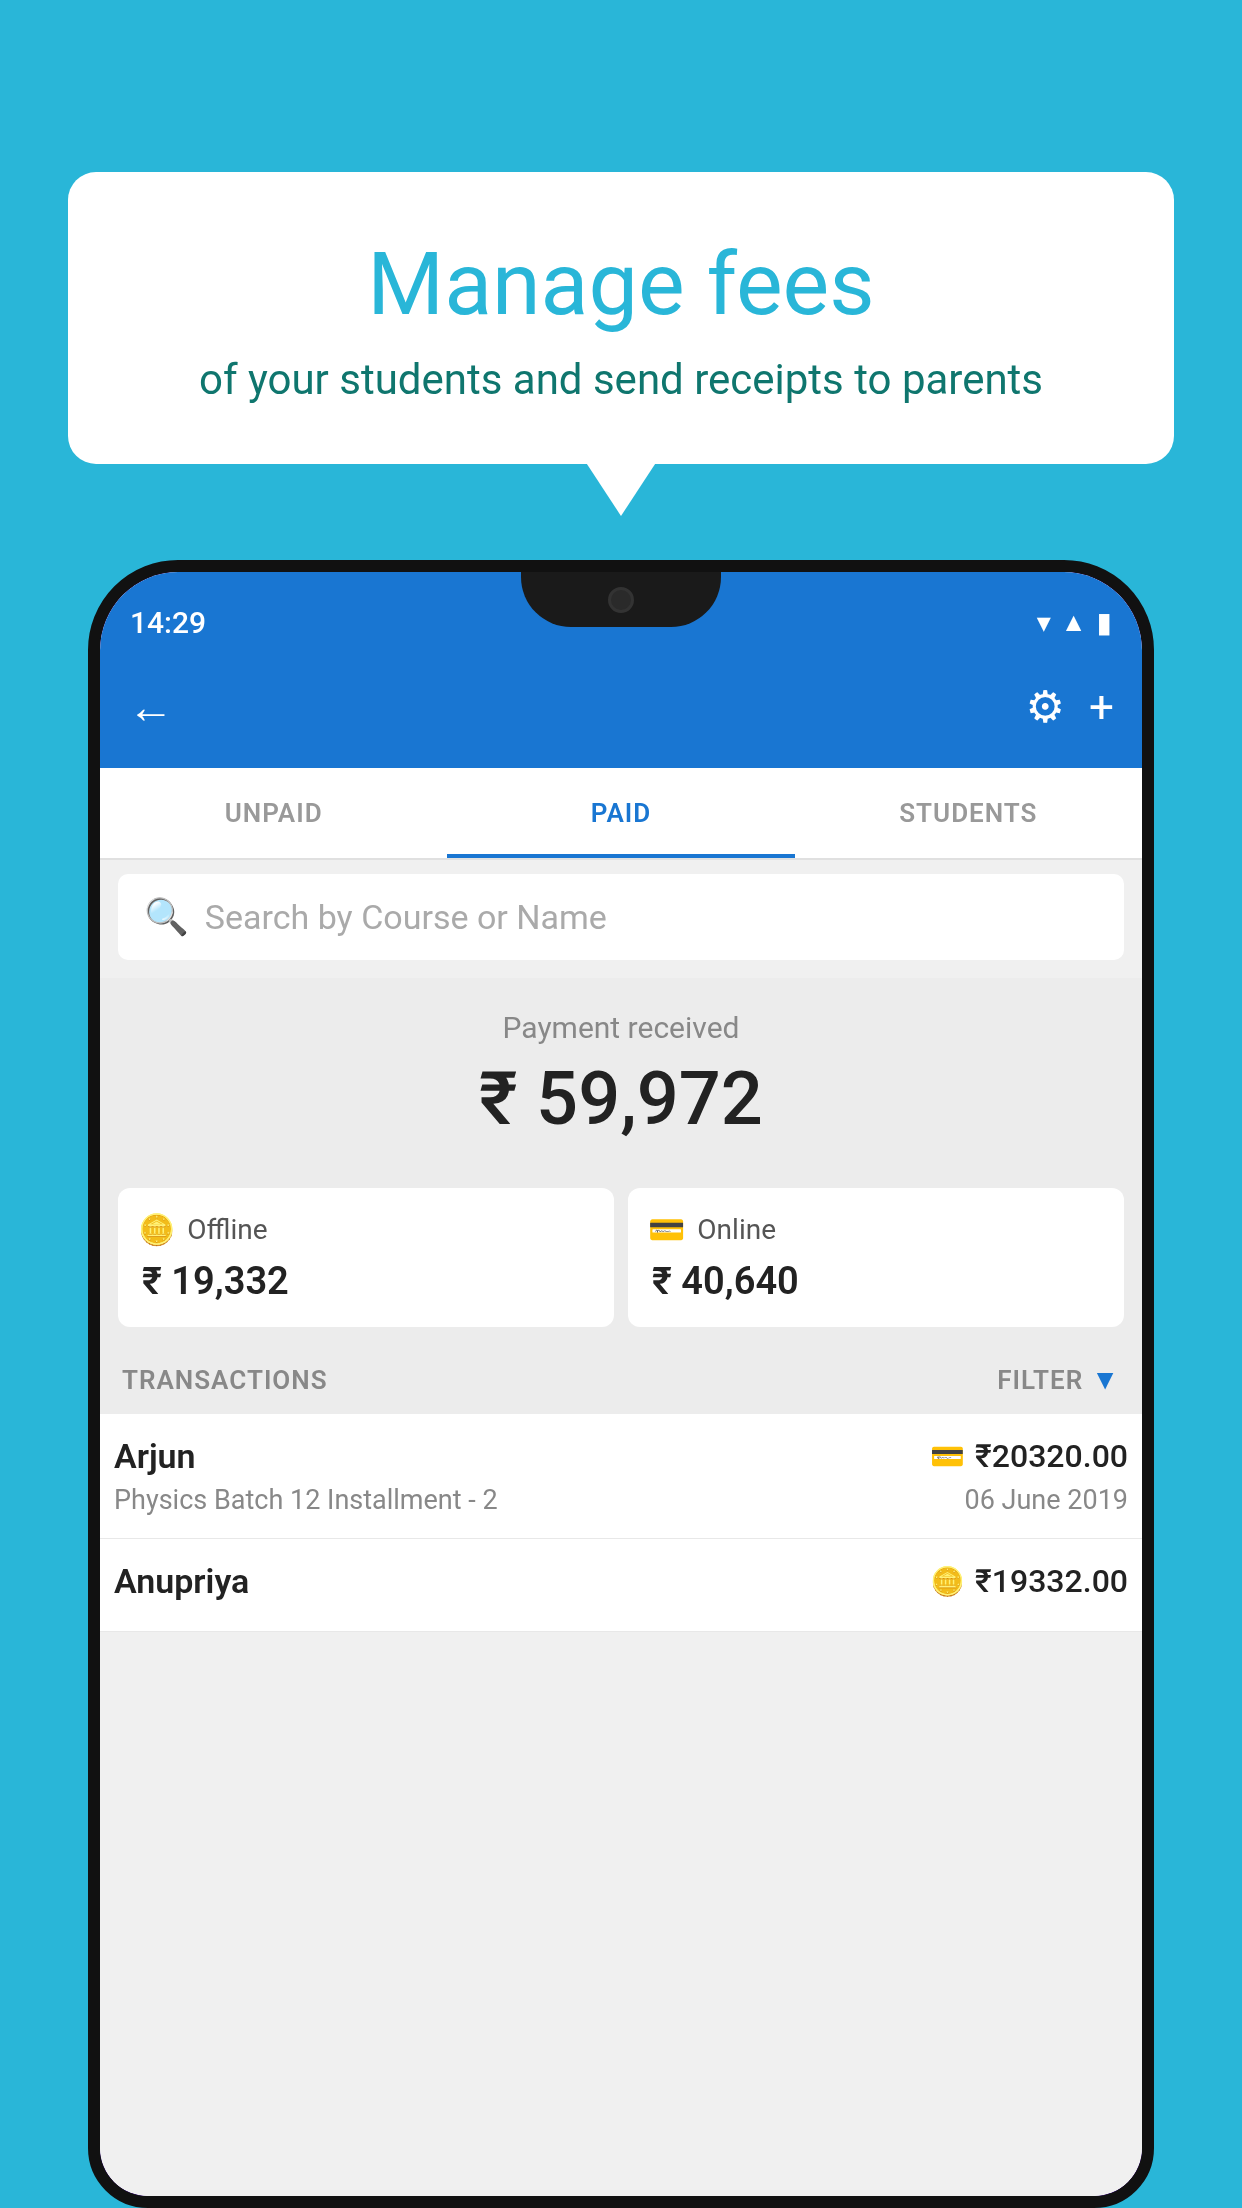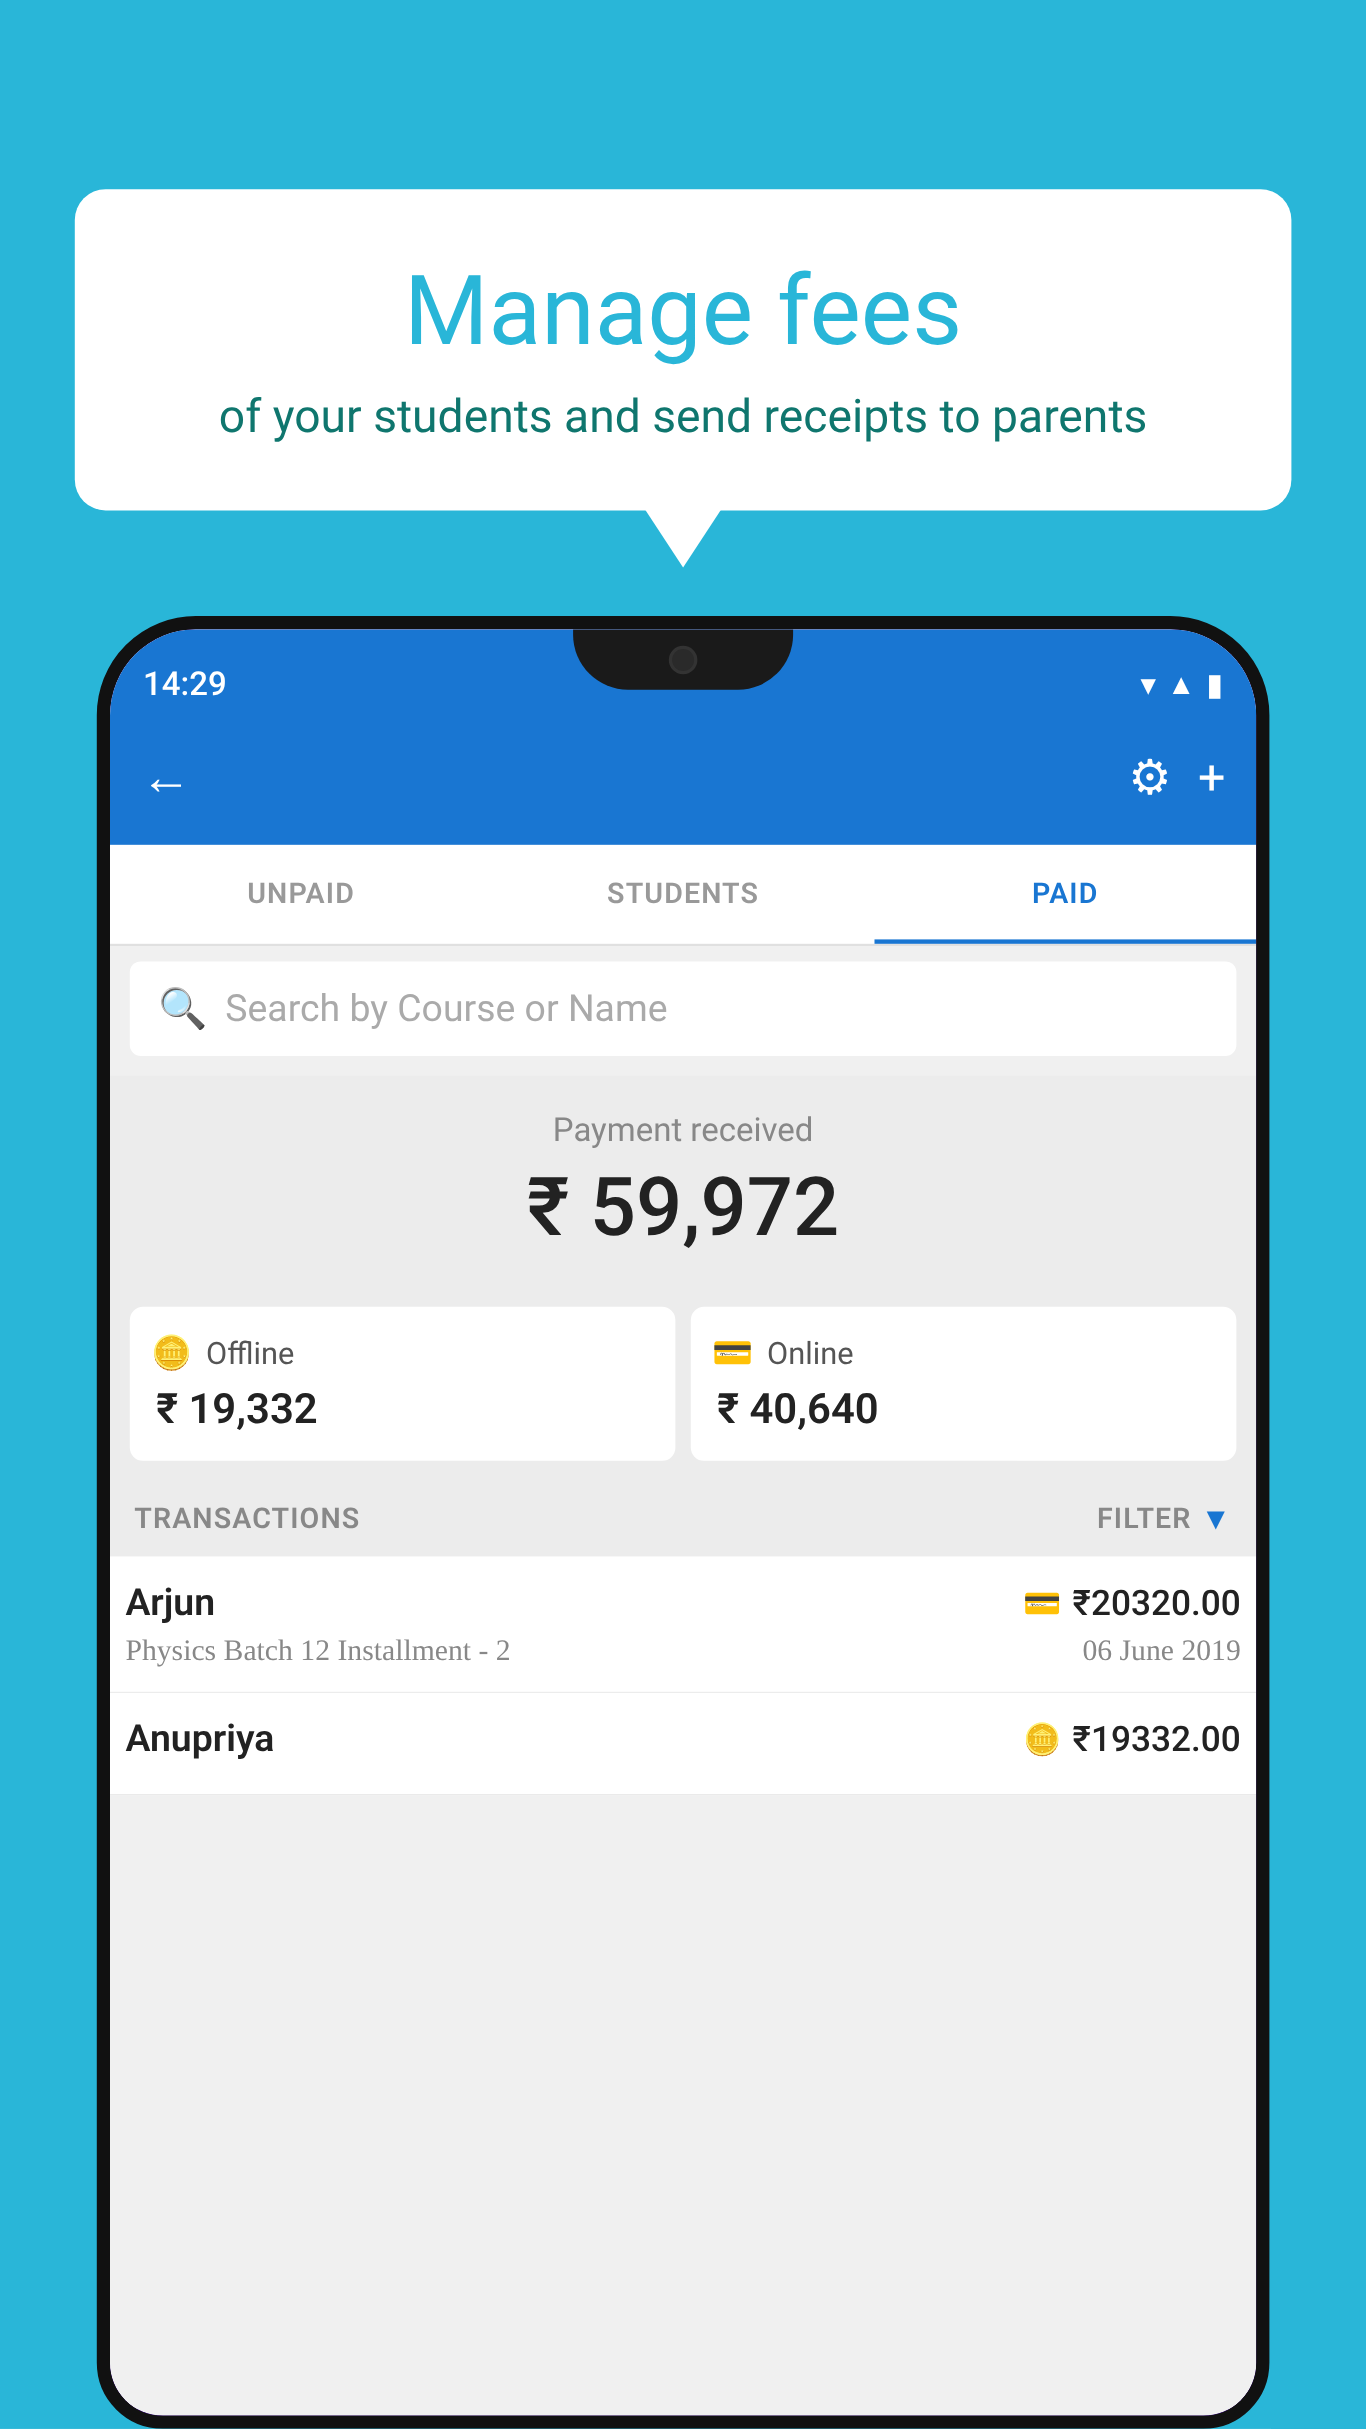--- a/index.html
+++ b/index.html
@@ -370,21 +370,20 @@
     .transaction-amount {
       font-size: 32px;
       font-weight: 500;
       color: #222;
     }
 
     .transaction-bottom {
       display: flex;
       align-items: flex-start;
       justify-content: space-between;
-      font-family: Liberation Serif, serif;
     }
 
     .transaction-course {
       font-size: 27px;
       color: #888;
     }
 
     .transaction-date {
       font-size: 27px;
       color: #888;
@@ -472,22 +471,22 @@
         </div>
         <div class="toolbar-right">
           <span class="settings-icon">⚙</span>
           <span class="plus-icon">+</span>
         </div>
       </div>
     </div>
 
     <div class="tabs">
       <div class="tab">UNPAID</div>
+      <div class="tab active">PAID</div>
       <div class="tab">STUDENTS</div>
-      <div class="tab active">PAID</div>
     </div>
 
     <div class="scroll-area">
 
       <div class="search-bar">
         <span class="search-icon-wrap">🔍</span>
         <span class="search-placeholder">Search by Course or Name</span>
       </div>
 
       <div class="payment-section">

